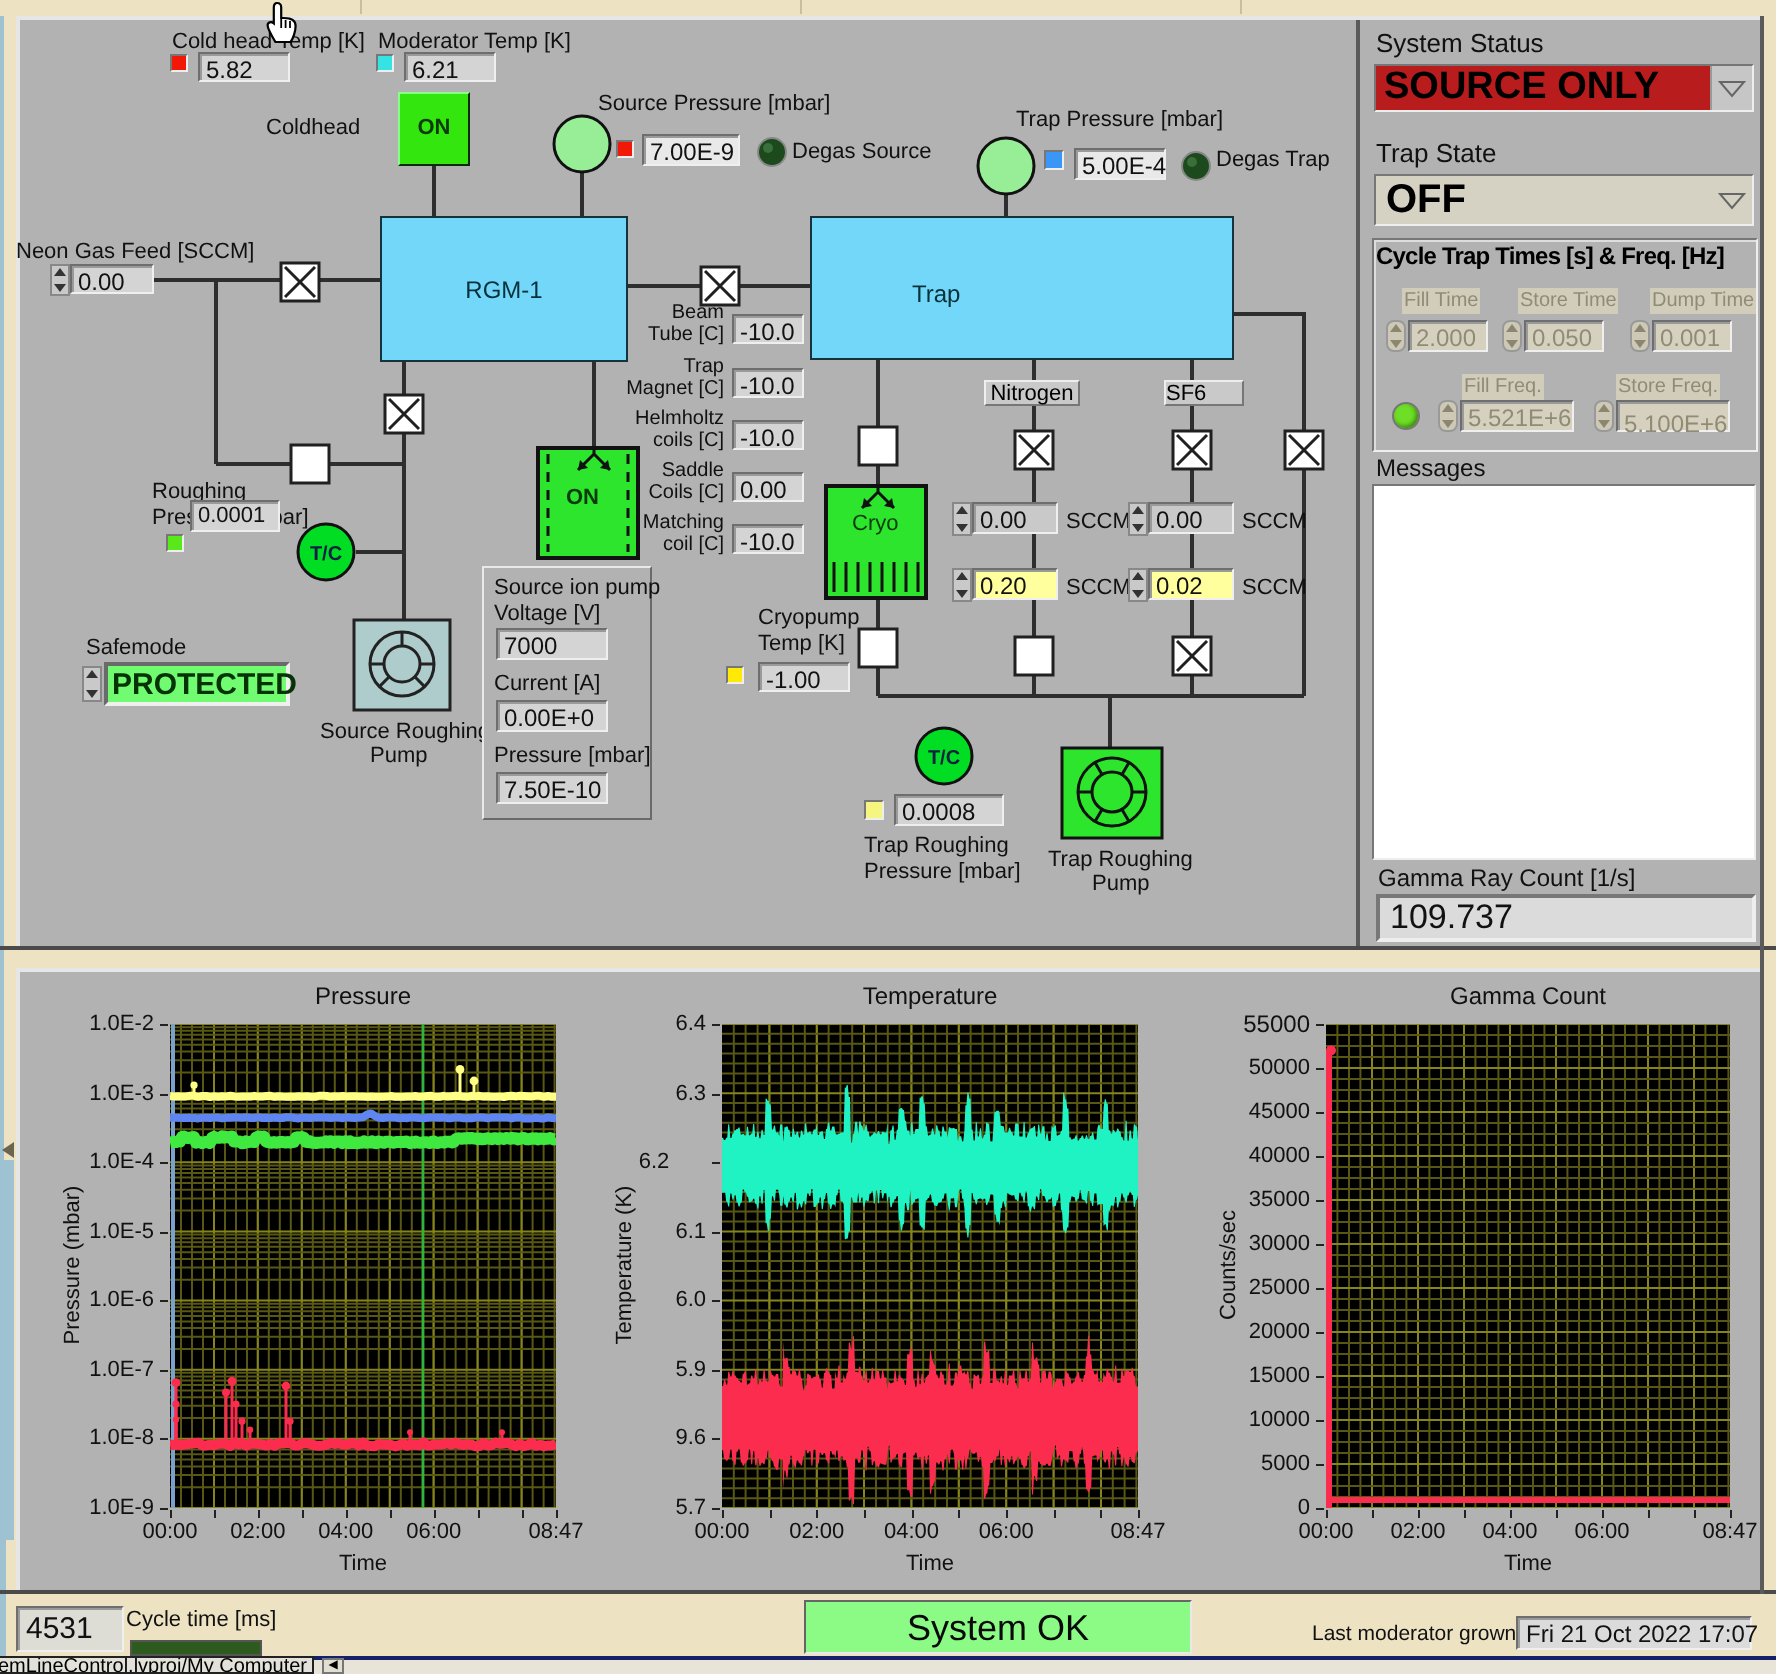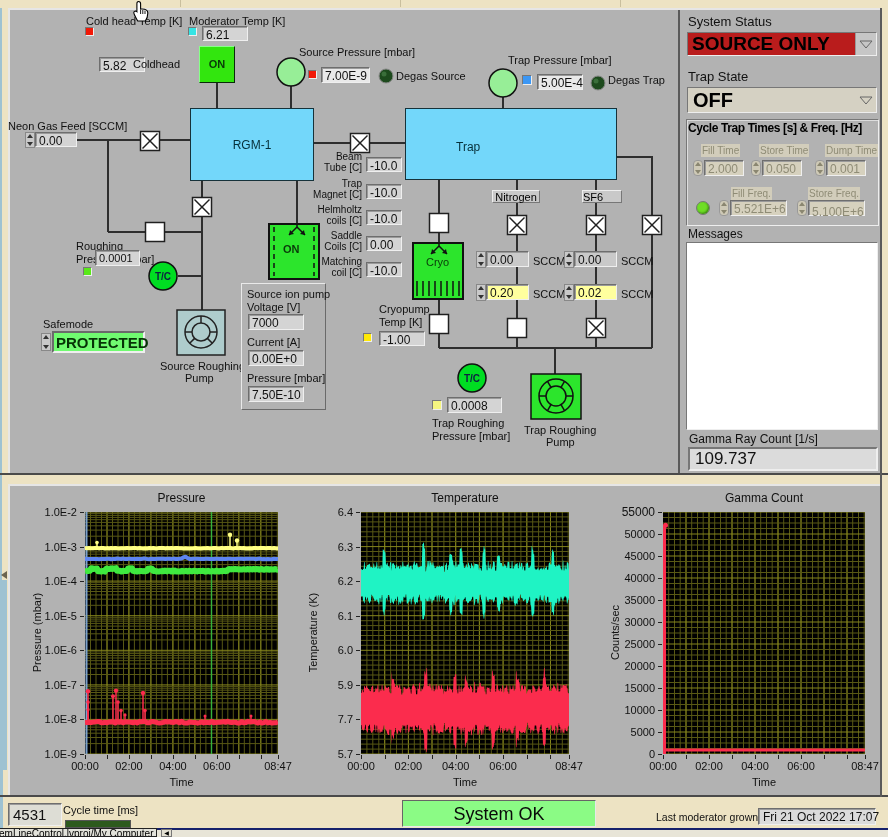--- a/index.html
+++ b/index.html
@@ -126,21 +126,21 @@
 <line x1="447" y1="281" x2="447" y2="296" stroke="#111" stroke-width="1.5"></line>
 <line x1="453" y1="281" x2="453" y2="296" stroke="#111" stroke-width="1.5"></line>
 <line x1="459" y1="281" x2="459" y2="296" stroke="#111" stroke-width="1.5"></line>
 </svg>
 <div class="abs" style="left:190px;top:108px;width:124px;height:73px;background:#73D7FA;border:1.5px solid #16323a;font-size:12px;color:#06303a;display:flex;align-items:center;justify-content:center">RGM-1</div>
 <div class="abs" style="left:405px;top:108px;width:212px;height:72px;background:#73D7FA;border:1.5px solid #16323a;font-size:12px;color:#06303a">
       <span style="position:absolute;left:50px;top:31px">Trap</span>
     </div>
 <div class="lbl" style="left:86px;top:15px;">Cold head Temp [K]</div>
 <div class="led" style="left:85px;top:27px;width:9px;height:9px;background:#F21807"></div>
-<div class="fld" style="left:99px;top:26px;width:46px;height:15px;font-size:12px;padding:1px 0 0 3px;margin-top:31px;">5.82</div>
+<div class="fld" style="left:99px;top:26px;width:46px;height:15px;font-size:12px;padding:1px 0 0 3px;">5.82</div>
 <div class="lbl" style="left:189px;top:15px;">Moderator Temp [K]</div>
 <div class="led" style="left:188px;top:27px;width:9px;height:9px;background:#35E3E3"></div>
 <div class="fld" style="left:202px;top:26px;width:46px;height:15px;font-size:12px;padding:1px 0 0 3px;">6.21</div>
 <div class="lbl" style="left:133px;top:58px;">Coldhead</div>
 <div class="abs" style="left:199px;top:46px;width:36px;height:37px;background:#32E60E;border:1px solid #0a2a0a;border-top-color:#8f8;border-left-color:#8f8;font-size:11px;font-weight:bold;color:#0a3a0a;text-align:center;line-height:35px">ON</div>
 <div class="lbl" style="left:299px;top:46px;">Source Pressure [mbar]</div>
 <div class="led" style="left:308px;top:70px;width:9px;height:9px;background:#F21807"></div>
 <div class="fld" style="left:321px;top:67px;width:49px;height:16px;font-size:12px;padding:1px 0 0 3px;background:#E9E9E9">7.00E-9</div>
 <div class="lbl" style="left:396px;top:70px;">Degas Source</div>
 <div class="lbl" style="left:508px;top:54px;">Trap Pressure [mbar]</div>
@@ -549,29 +549,29 @@
 <line x1="0" y1="207.4" x2="208" y2="207.4" stroke="#85851c" stroke-width="1"></line>
 <line x1="0" y1="242.0" x2="208" y2="242.0" stroke="#85851c" stroke-width="1"></line>
       <path d="M0.0,56.9 L0.5,56.9 L1.0,58.0 L1.6,58.0 L2.1,56.9 L2.6,56.9 L3.1,50.1 L3.6,50.1 L4.2,57.0 L4.7,57.0 L5.2,54.8 L5.7,54.8 L6.2,53.1 L6.8,53.1 L7.3,52.5 L7.8,52.5 L8.3,51.8 L8.8,51.8 L9.4,55.3 L9.9,55.3 L10.4,55.0 L10.9,55.0 L11.4,55.7 L12.0,55.7 L12.5,51.4 L13.0,51.4 L13.5,55.6 L14.0,55.6 L14.6,54.8 L15.1,54.8 L15.6,50.0 L16.1,50.0 L16.6,56.5 L17.2,56.5 L17.7,53.9 L18.2,53.9 L18.7,57.1 L19.2,57.1 L19.8,52.9 L20.3,52.9 L20.8,55.4 L21.3,55.4 L21.8,37.4 L22.4,37.4 L22.9,38.5 L23.4,38.5 L23.9,40.2 L24.4,40.2 L25.0,52.7 L25.5,52.7 L26.0,50.8 L26.5,50.8 L27.0,54.3 L27.6,54.3 L28.1,54.3 L28.6,56.0 L29.1,50.3 L29.6,50.3 L30.2,50.3 L30.7,59.0 L31.2,51.6 L31.7,51.6 L32.2,51.3 L32.8,51.3 L33.3,53.0 L33.8,53.0 L34.3,56.5 L34.8,56.5 L35.4,52.4 L35.9,52.4 L36.4,55.3 L36.9,55.3 L37.4,53.9 L38.0,53.9 L38.5,56.7 L39.0,56.7 L39.5,53.3 L40.0,53.3 L40.6,55.3 L41.1,55.3 L41.6,49.6 L42.1,49.6 L42.6,54.4 L43.2,54.4 L43.7,53.7 L44.2,53.7 L44.7,55.1 L45.2,55.1 L45.8,52.8 L46.3,52.8 L46.8,52.8 L47.3,50.4 L47.8,55.5 L48.4,55.5 L48.9,53.9 L49.4,53.9 L49.9,53.6 L50.4,53.6 L51.0,57.5 L51.5,57.5 L52.0,52.5 L52.5,52.5 L53.0,49.3 L53.6,49.3 L54.1,53.2 L54.6,53.2 L55.1,51.3 L55.6,51.3 L56.2,51.3 L56.7,54.5 L57.2,55.2 L57.7,55.2 L58.2,54.9 L58.8,54.9 L59.3,54.3 L59.8,54.3 L60.3,54.3 L60.8,54.3 L61.4,31.9 L61.9,31.9 L62.4,30.5 L62.9,30.5 L63.4,36.5 L64.0,36.5 L64.5,59.4 L65.0,59.4 L65.5,54.9 L66.0,54.9 L66.6,48.9 L67.1,48.9 L67.6,48.9 L68.1,55.1 L68.6,48.7 L69.2,48.7 L69.7,50.7 L70.2,50.7 L70.7,53.3 L71.2,53.3 L71.8,50.3 L72.3,50.3 L72.8,53.7 L73.3,53.7 L73.8,56.3 L74.4,56.3 L74.9,55.2 L75.4,55.2 L75.9,54.1 L76.4,54.1 L77.0,54.9 L77.5,54.9 L78.0,53.5 L78.5,53.5 L79.0,55.1 L79.6,55.1 L80.1,53.9 L80.6,53.9 L81.1,54.3 L81.6,54.3 L82.2,54.3 L82.7,49.5 L83.2,59.9 L83.7,59.9 L84.2,53.1 L84.8,53.1 L85.3,50.7 L85.8,50.7 L86.3,57.9 L86.8,57.9 L87.4,52.9 L87.9,52.9 L88.4,42.5 L88.9,42.5 L89.4,42.0 L90.0,42.0 L90.5,43.0 L91.0,43.0 L91.5,48.4 L92.0,48.4 L92.6,53.3 L93.1,53.3 L93.6,53.3 L94.1,56.2 L94.6,49.0 L95.2,49.0 L95.7,55.0 L96.2,55.0 L96.7,52.5 L97.2,52.5 L97.8,52.5 L98.3,52.5 L98.8,36.9 L99.3,36.9 L99.8,36.1 L100.4,36.1 L100.9,39.7 L101.4,39.7 L101.9,51.1 L102.4,51.1 L103.0,55.7 L103.5,55.7 L104.0,55.3 L104.5,55.3 L105.0,52.3 L105.6,52.3 L106.1,55.3 L106.6,55.3 L107.1,50.6 L107.6,50.6 L108.2,53.2 L108.7,53.2 L109.2,56.2 L109.7,56.2 L110.2,51.3 L110.8,51.3 L111.3,53.8 L111.8,53.8 L112.3,53.8 L112.8,56.7 L113.4,51.6 L113.9,51.6 L114.4,52.1 L114.9,52.1 L115.4,52.1 L116.0,51.9 L116.5,52.5 L117.0,52.5 L117.5,52.5 L118.0,58.7 L118.6,56.1 L119.1,56.1 L119.6,56.1 L120.1,58.7 L120.6,58.7 L121.2,53.3 L121.7,40.6 L122.2,40.6 L122.7,34.2 L123.2,34.2 L123.8,37.4 L124.3,37.4 L124.8,52.8 L125.3,52.8 L125.8,58.3 L126.4,58.3 L126.9,49.1 L127.4,49.1 L127.9,56.2 L128.4,56.2 L129.0,52.1 L129.5,52.1 L130.0,57.2 L130.5,57.2 L131.0,55.3 L131.6,55.3 L132.1,49.2 L132.6,49.2 L133.1,49.9 L133.6,49.9 L134.2,58.7 L134.7,58.7 L135.2,58.7 L135.7,51.9 L136.2,44.0 L136.8,44.0 L137.3,43.4 L137.8,43.4 L138.3,43.4 L138.8,44.3 L139.4,50.9 L139.9,50.9 L140.4,51.1 L140.9,51.1 L141.4,54.3 L142.0,54.3 L142.5,54.3 L143.0,54.3 L143.5,51.9 L144.0,51.9 L144.6,53.9 L145.1,53.9 L145.6,55.7 L146.1,55.7 L146.6,49.8 L147.2,49.8 L147.7,49.8 L148.2,49.8 L148.7,56.3 L149.2,56.3 L149.8,56.2 L150.3,56.2 L150.8,49.0 L151.3,49.0 L151.8,56.8 L152.4,56.8 L152.9,54.4 L153.4,54.4 L153.9,52.4 L154.4,52.4 L155.0,51.9 L155.5,51.9 L156.0,51.0 L156.5,51.0 L157.0,56.3 L157.6,56.3 L158.1,50.2 L158.6,50.2 L159.1,54.8 L159.6,54.8 L160.2,51.1 L160.7,51.1 L161.2,51.1 L161.7,58.2 L162.2,54.6 L162.8,54.6 L163.3,58.5 L163.8,58.5 L164.3,58.5 L164.8,50.6 L165.4,51.7 L165.9,51.7 L166.4,50.6 L166.9,50.6 L167.4,55.8 L168.0,55.8 L168.5,55.2 L169.0,55.2 L169.5,53.4 L170.0,53.4 L170.6,34.3 L171.1,34.3 L171.6,37.7 L172.1,37.7 L172.6,42.2 L173.2,42.2 L173.7,56.6 L174.2,56.6 L174.7,57.7 L175.2,57.7 L175.8,57.2 L176.3,57.2 L176.8,55.6 L177.3,55.6 L177.8,58.3 L178.4,58.3 L178.9,57.0 L179.4,57.0 L179.9,55.7 L180.4,55.7 L181.0,57.4 L181.5,57.4 L182.0,55.6 L182.5,55.6 L183.0,57.5 L183.6,57.5 L184.1,56.0 L184.6,56.0 L185.1,54.2 L185.6,54.2 L186.2,57.8 L186.7,57.8 L187.2,57.8 L187.7,52.0 L188.2,50.4 L188.8,50.4 L189.3,52.5 L189.8,52.5 L190.3,52.5 L190.8,41.7 L191.4,37.6 L191.9,37.6 L192.4,39.9 L192.9,39.9 L193.4,53.1 L194.0,53.1 L194.5,54.7 L195.0,54.7 L195.5,53.0 L196.0,53.0 L196.6,54.1 L197.1,54.1 L197.6,52.3 L198.1,52.3 L198.6,53.6 L199.2,53.6 L199.7,56.5 L200.2,56.5 L200.7,58.2 L201.2,58.2 L201.8,48.4 L202.3,48.4 L202.8,58.4 L203.3,58.4 L203.8,53.3 L204.4,53.3 L204.9,57.2 L205.4,57.2 L205.9,50.1 L206.4,50.1 L207.0,51.3 L207.5,51.3 L208.0,58.1 L208.0,85.6 L207.5,87.9 L207.0,87.9 L206.4,91.5 L205.9,91.5 L205.4,85.5 L204.9,85.5 L204.4,83.9 L203.8,83.9 L203.3,85.8 L202.8,85.8 L202.3,89.3 L201.8,89.3 L201.2,86.8 L200.7,86.8 L200.2,84.7 L199.7,84.7 L199.2,88.9 L198.6,88.9 L198.1,91.7 L197.6,91.7 L197.1,86.5 L196.6,86.5 L196.0,90.9 L195.5,90.9 L195.0,90.7 L194.5,90.7 L194.0,93.4 L193.4,93.4 L192.9,103.2 L192.4,103.2 L191.9,100.1 L191.4,100.1 L190.8,101.1 L190.3,90.0 L189.8,90.0 L189.3,90.0 L188.8,90.2 L188.2,90.2 L187.7,90.9 L187.2,84.7 L186.7,84.7 L186.2,84.7 L185.6,91.0 L185.1,91.0 L184.6,88.5 L184.1,88.5 L183.6,83.5 L183.0,83.5 L182.5,89.7 L182.0,89.7 L181.5,88.2 L181.0,88.2 L180.4,87.8 L179.9,87.8 L179.4,83.3 L178.9,83.3 L178.4,87.4 L177.8,87.4 L177.3,88.9 L176.8,88.9 L176.3,86.5 L175.8,86.5 L175.2,86.3 L174.7,86.3 L174.2,89.0 L173.7,89.0 L173.2,101.8 L172.6,101.8 L172.1,104.5 L171.6,104.5 L171.1,103.3 L170.6,103.3 L170.0,93.1 L169.5,93.1 L169.0,84.8 L168.5,84.8 L168.0,88.2 L167.4,88.2 L166.9,91.0 L166.4,91.0 L165.9,91.4 L165.4,91.4 L164.8,86.5 L164.3,87.7 L163.8,87.7 L163.3,87.7 L162.8,89.1 L162.2,89.1 L161.7,87.5 L161.2,86.0 L160.7,86.0 L160.2,86.0 L159.6,82.5 L159.1,82.5 L158.6,88.1 L158.1,88.1 L157.6,86.3 L157.0,86.3 L156.5,92.6 L156.0,92.6 L155.5,91.3 L155.0,91.3 L154.4,93.9 L153.9,93.9 L153.4,91.1 L152.9,91.1 L152.4,83.7 L151.8,83.7 L151.3,89.2 L150.8,89.2 L150.3,86.2 L149.8,86.2 L149.2,84.2 L148.7,84.2 L148.2,88.8 L147.7,88.8 L147.2,87.7 L146.6,87.7 L146.1,85.6 L145.6,85.6 L145.1,85.7 L144.6,85.7 L144.0,85.2 L143.5,85.2 L143.0,84.6 L142.5,84.6 L142.0,91.5 L141.4,91.5 L140.9,88.6 L140.4,88.6 L139.9,92.0 L139.4,92.0 L138.8,100.8 L138.3,98.9 L137.8,98.9 L137.3,98.9 L136.8,95.2 L136.2,95.2 L135.7,85.7 L135.2,85.2 L134.7,85.2 L134.2,85.2 L133.6,88.7 L133.1,88.7 L132.6,90.5 L132.1,90.5 L131.6,87.4 L131.0,87.4 L130.5,87.7 L130.0,87.7 L129.5,87.3 L129.0,87.3 L128.4,87.5 L127.9,87.5 L127.4,90.1 L126.9,90.1 L126.4,87.9 L125.8,87.9 L125.3,84.5 L124.8,84.5 L124.3,100.5 L123.8,100.5 L123.2,106.8 L122.7,106.8 L122.2,102.2 L121.7,102.2 L121.2,92.1 L120.6,87.4 L120.1,87.4 L119.6,82.7 L119.1,82.7 L118.6,82.7 L118.0,87.2 L117.5,91.6 L117.0,91.6 L116.5,91.6 L116.0,86.9 L115.4,87.2 L114.9,87.2 L114.4,87.2 L113.9,93.2 L113.4,93.2 L112.8,89.0 L112.3,84.7 L111.8,84.7 L111.3,84.7 L110.8,87.4 L110.2,87.4 L109.7,89.1 L109.2,89.1 L108.7,89.3 L108.2,89.3 L107.6,91.0 L107.1,91.0 L106.6,90.8 L106.1,90.8 L105.6,89.0 L105.0,89.0 L104.5,85.3 L104.0,85.3 L103.5,87.0 L103.0,87.0 L102.4,88.2 L101.9,88.2 L101.4,102.9 L100.9,102.9 L100.4,101.7 L99.8,101.7 L99.3,100.8 L98.8,100.8 L98.3,87.2 L97.8,87.2 L97.2,87.6 L96.7,87.6 L96.2,89.3 L95.7,89.3 L95.2,90.4 L94.6,90.4 L94.1,82.8 L93.6,93.1 L93.1,93.1 L92.6,93.1 L92.0,89.5 L91.5,89.5 L91.0,100.1 L90.5,100.1 L90.0,103.2 L89.4,103.2 L88.9,98.3 L88.4,98.3 L87.9,86.0 L87.4,86.0 L86.8,87.6 L86.3,87.6 L85.8,89.2 L85.3,89.2 L84.8,91.6 L84.2,91.6 L83.7,86.4 L83.2,86.4 L82.7,90.0 L82.2,84.6 L81.6,84.6 L81.1,84.6 L80.6,87.1 L80.1,87.1 L79.6,83.0 L79.0,83.0 L78.5,89.6 L78.0,89.6 L77.5,83.3 L77.0,83.3 L76.4,89.8 L75.9,89.8 L75.4,83.6 L74.9,83.6 L74.4,84.9 L73.8,84.9 L73.3,88.6 L72.8,88.6 L72.3,88.3 L71.8,88.3 L71.2,91.3 L70.7,91.3 L70.2,86.8 L69.7,86.8 L69.2,89.2 L68.6,89.2 L68.1,84.3 L67.6,89.2 L67.1,89.2 L66.6,89.2 L66.0,89.3 L65.5,89.3 L65.0,86.8 L64.5,86.8 L64.0,103.6 L63.4,103.6 L62.9,107.2 L62.4,107.2 L61.9,107.6 L61.4,107.6 L60.8,90.1 L60.3,88.7 L59.8,88.7 L59.3,88.7 L58.8,82.7 L58.2,82.7 L57.7,85.6 L57.2,85.6 L56.7,91.8 L56.2,90.2 L55.6,90.2 L55.1,90.2 L54.6,92.5 L54.1,92.5 L53.6,89.7 L53.0,89.7 L52.5,84.5 L52.0,84.5 L51.5,87.6 L51.0,87.6 L50.4,92.6 L49.9,92.6 L49.4,86.8 L48.9,86.8 L48.4,89.6 L47.8,89.6 L47.3,90.4 L46.8,91.5 L46.3,91.5 L45.8,91.5 L45.2,82.5 L44.7,82.5 L44.2,86.0 L43.7,86.0 L43.2,84.8 L42.6,84.8 L42.1,90.3 L41.6,90.3 L41.1,88.5 L40.6,88.5 L40.0,91.7 L39.5,91.7 L39.0,89.8 L38.5,89.8 L38.0,92.7 L37.4,92.7 L36.9,84.4 L36.4,84.4 L35.9,89.0 L35.4,89.0 L34.8,86.8 L34.3,86.8 L33.8,88.7 L33.3,88.7 L32.8,91.8 L32.2,91.8 L31.7,90.3 L31.2,90.3 L30.7,86.1 L30.2,90.9 L29.6,90.9 L29.1,90.9 L28.6,85.4 L28.1,82.9 L27.6,82.9 L27.0,82.9 L26.5,88.4 L26.0,88.4 L25.5,86.1 L25.0,86.1 L24.4,97.4 L23.9,97.4 L23.4,103.5 L22.9,103.5 L22.4,99.6 L21.8,99.6 L21.3,83.1 L20.8,83.1 L20.3,89.9 L19.8,89.9 L19.2,86.1 L18.7,86.1 L18.2,92.3 L17.7,92.3 L17.2,89.9 L16.6,89.9 L16.1,87.4 L15.6,87.4 L15.1,88.8 L14.6,88.8 L14.0,89.1 L13.5,89.1 L13.0,86.4 L12.5,86.4 L12.0,84.2 L11.4,84.2 L10.9,82.8 L10.4,82.8 L9.9,89.3 L9.4,89.3 L8.8,91.2 L8.3,91.2 L7.8,89.3 L7.3,89.3 L6.8,85.6 L6.2,85.6 L5.7,87.8 L5.2,87.8 L4.7,84.8 L4.2,84.8 L3.6,91.3 L3.1,91.3 L2.6,88.9 L2.1,88.9 L1.6,84.3 L1.0,84.3 L0.5,84.4 L0.0,84.4 Z" fill="#1FF3C4"></path>
       <path d="M0.0,181.0 L0.5,181.0 L1.0,177.9 L1.6,177.9 L2.1,180.3 L2.6,180.3 L3.1,173.9 L3.6,173.9 L4.2,176.2 L4.7,176.2 L5.2,173.5 L5.7,173.5 L6.2,175.7 L6.8,175.7 L7.3,177.0 L7.8,177.0 L8.3,178.4 L8.8,178.4 L9.4,179.2 L9.9,179.2 L10.4,174.9 L10.9,174.9 L11.4,173.8 L12.0,173.8 L12.5,180.2 L13.0,180.2 L13.5,179.6 L14.0,179.6 L14.6,175.8 L15.1,175.8 L15.6,177.2 L16.1,177.2 L16.6,172.8 L17.2,172.8 L17.7,180.3 L18.2,180.3 L18.7,177.6 L19.2,177.6 L19.8,178.8 L20.3,178.8 L20.8,172.8 L21.3,172.8 L21.8,178.1 L22.4,178.1 L22.9,178.9 L23.4,178.9 L23.9,173.2 L24.4,173.2 L25.0,175.5 L25.5,175.5 L26.0,176.3 L26.5,176.3 L27.0,175.0 L27.6,175.0 L28.1,175.0 L28.6,179.5 L29.1,181.2 L29.6,181.2 L30.2,181.2 L30.7,158.9 L31.2,167.2 L31.7,167.2 L32.2,166.9 L32.8,166.9 L33.3,171.5 L33.8,171.5 L34.3,175.1 L34.8,175.1 L35.4,172.9 L35.9,172.9 L36.4,173.6 L36.9,173.6 L37.4,175.8 L38.0,175.8 L38.5,172.5 L39.0,172.5 L39.5,177.1 L40.0,177.1 L40.6,183.1 L41.1,183.1 L41.6,180.7 L42.1,180.7 L42.6,174.9 L43.2,174.9 L43.7,175.5 L44.2,175.5 L44.7,177.3 L45.2,177.3 L45.8,176.4 L46.3,176.4 L46.8,176.4 L47.3,175.7 L47.8,175.1 L48.4,175.1 L48.9,177.6 L49.4,177.6 L49.9,181.7 L50.4,181.7 L51.0,174.5 L51.5,174.5 L52.0,172.1 L52.5,172.1 L53.0,173.9 L53.6,173.9 L54.1,175.5 L54.6,175.5 L55.1,182.4 L55.6,182.4 L56.2,182.4 L56.7,173.5 L57.2,176.9 L57.7,176.9 L58.2,170.7 L58.8,170.7 L59.3,179.3 L59.8,179.3 L60.3,179.3 L60.8,175.1 L61.4,177.5 L61.9,177.5 L62.4,174.2 L62.9,174.2 L63.4,159.3 L64.0,159.3 L64.5,162.4 L65.0,162.4 L65.5,156.1 L66.0,156.1 L66.6,173.9 L67.1,173.9 L67.6,173.9 L68.1,174.4 L68.6,171.4 L69.2,171.4 L69.7,175.7 L70.2,175.7 L70.7,178.6 L71.2,178.6 L71.8,173.2 L72.3,173.2 L72.8,179.3 L73.3,179.3 L73.8,177.9 L74.4,177.9 L74.9,171.9 L75.4,171.9 L75.9,177.7 L76.4,177.7 L77.0,173.5 L77.5,173.5 L78.0,173.5 L78.5,173.5 L79.0,177.2 L79.6,177.2 L80.1,172.9 L80.6,172.9 L81.1,176.8 L81.6,176.8 L82.2,176.8 L82.7,182.7 L83.2,178.8 L83.7,178.8 L84.2,179.6 L84.8,179.6 L85.3,179.2 L85.8,179.2 L86.3,173.3 L86.8,173.3 L87.4,178.6 L87.9,178.6 L88.4,175.3 L88.9,175.3 L89.4,176.9 L90.0,176.9 L90.5,178.0 L91.0,178.0 L91.5,180.5 L92.0,180.5 L92.6,165.1 L93.1,165.1 L93.6,165.1 L94.1,161.7 L94.6,162.6 L95.2,162.6 L95.7,177.9 L96.2,177.9 L96.7,181.4 L97.2,181.4 L97.8,173.3 L98.3,173.3 L98.8,180.1 L99.3,180.1 L99.8,174.9 L100.4,174.9 L100.9,179.4 L101.4,179.4 L101.9,176.5 L102.4,176.5 L103.0,175.2 L103.5,175.2 L104.0,163.5 L104.5,163.5 L105.0,168.2 L105.6,168.2 L106.1,170.5 L106.6,170.5 L107.1,175.3 L107.6,175.3 L108.2,177.1 L108.7,177.1 L109.2,173.6 L109.7,173.6 L110.2,175.3 L110.8,175.3 L111.3,180.3 L111.8,180.3 L112.3,180.3 L112.8,178.0 L113.4,169.8 L113.9,169.8 L114.4,180.7 L114.9,180.7 L115.4,180.7 L116.0,179.4 L116.5,174.2 L117.0,174.2 L117.5,174.2 L118.0,176.6 L118.6,170.8 L119.1,170.8 L119.6,170.8 L120.1,174.6 L120.6,174.6 L121.2,173.5 L121.7,175.1 L122.2,175.1 L122.7,173.5 L123.2,173.5 L123.8,179.6 L124.3,179.6 L124.8,182.6 L125.3,182.6 L125.8,175.3 L126.4,175.3 L126.9,176.1 L127.4,176.1 L127.9,175.4 L128.4,175.4 L129.0,180.0 L129.5,180.0 L130.0,176.4 L130.5,176.4 L131.0,158.7 L131.6,158.7 L132.1,164.1 L132.6,164.1 L133.1,163.1 L133.6,163.1 L134.2,179.5 L134.7,179.5 L135.2,179.5 L135.7,171.8 L136.2,172.7 L136.8,172.7 L137.3,178.2 L137.8,178.2 L138.3,178.2 L138.8,179.4 L139.4,176.1 L139.9,176.1 L140.4,179.6 L140.9,179.6 L141.4,173.3 L142.0,173.3 L142.5,180.5 L143.0,180.5 L143.5,175.7 L144.0,175.7 L144.6,175.8 L145.1,175.8 L145.6,172.7 L146.1,172.7 L146.6,179.5 L147.2,179.5 L147.7,182.1 L148.2,182.1 L148.7,173.5 L149.2,173.5 L149.8,177.4 L150.3,177.4 L150.8,177.1 L151.3,177.1 L151.8,173.2 L152.4,173.2 L152.9,178.8 L153.4,178.8 L153.9,177.2 L154.4,177.2 L155.0,159.3 L155.5,159.3 L156.0,168.0 L156.5,168.0 L157.0,166.7 L157.6,166.7 L158.1,170.2 L158.6,170.2 L159.1,179.2 L159.6,179.2 L160.2,173.5 L160.7,173.5 L161.2,173.5 L161.7,172.4 L162.2,177.4 L162.8,177.4 L163.3,173.8 L163.8,173.8 L164.3,173.8 L164.8,175.2 L165.4,181.5 L165.9,181.5 L166.4,178.7 L166.9,178.7 L167.4,177.4 L168.0,177.4 L168.5,177.5 L169.0,177.5 L169.5,177.7 L170.0,177.7 L170.6,181.1 L171.1,181.1 L171.6,173.3 L172.1,173.3 L172.6,174.6 L173.2,174.6 L173.7,176.6 L174.2,176.6 L174.7,179.8 L175.2,179.8 L175.8,178.8 L176.3,178.8 L176.8,176.2 L177.3,176.2 L177.8,174.0 L178.4,174.0 L178.9,177.1 L179.4,177.1 L179.9,178.9 L180.4,178.9 L181.0,175.5 L181.5,175.5 L182.0,166.2 L182.5,166.2 L183.0,156.1 L183.6,156.1 L184.1,165.2 L184.6,165.2 L185.1,172.8 L185.6,172.8 L186.2,175.1 L186.7,175.1 L187.2,175.1 L187.7,171.9 L188.2,178.6 L188.8,178.6 L189.3,179.0 L189.8,179.0 L190.3,179.0 L190.8,174.3 L191.4,176.2 L191.9,176.2 L192.4,172.4 L192.9,172.4 L193.4,174.4 L194.0,174.4 L194.5,176.4 L195.0,176.4 L195.5,178.8 L196.0,178.8 L196.6,170.7 L197.1,170.7 L197.6,179.4 L198.1,179.4 L198.6,179.3 L199.2,179.3 L199.7,172.4 L200.2,172.4 L200.7,176.0 L201.2,176.0 L201.8,172.9 L202.3,172.9 L202.8,173.1 L203.3,173.1 L203.8,174.0 L204.4,174.0 L204.9,171.9 L205.4,171.9 L205.9,176.0 L206.4,176.0 L207.0,181.2 L207.5,181.2 L208.0,181.2 L208.0,213.3 L207.5,214.4 L207.0,214.4 L206.4,219.6 L205.9,219.6 L205.4,219.0 L204.9,219.0 L204.4,216.5 L203.8,216.5 L203.3,221.4 L202.8,221.4 L202.3,220.3 L201.8,220.3 L201.2,216.8 L200.7,216.8 L200.2,221.1 L199.7,221.1 L199.2,215.1 L198.6,215.1 L198.1,211.5 L197.6,211.5 L197.1,220.7 L196.6,220.7 L196.0,215.4 L195.5,215.4 L195.0,213.7 L194.5,213.7 L194.0,222.3 L193.4,222.3 L192.9,217.5 L192.4,217.5 L191.9,219.2 L191.4,219.2 L190.8,218.2 L190.3,213.2 L189.8,213.2 L189.3,213.2 L188.8,217.5 L188.2,217.5 L187.7,219.3 L187.2,215.7 L186.7,215.7 L186.2,215.7 L185.6,216.2 L185.1,216.2 L184.6,232.0 L184.1,232.0 L183.6,234.0 L183.0,234.0 L182.5,232.6 L182.0,232.6 L181.5,219.9 L181.0,219.9 L180.4,211.9 L179.9,211.9 L179.4,215.0 L178.9,215.0 L178.4,219.8 L177.8,219.8 L177.3,222.2 L176.8,222.2 L176.3,218.8 L175.8,218.8 L175.2,213.6 L174.7,213.6 L174.2,213.5 L173.7,213.5 L173.2,219.3 L172.6,219.3 L172.1,218.3 L171.6,218.3 L171.1,217.6 L170.6,217.6 L170.0,221.3 L169.5,221.3 L169.0,215.7 L168.5,215.7 L168.0,217.1 L167.4,217.1 L166.9,210.8 L166.4,210.8 L165.9,214.7 L165.4,214.7 L164.8,218.8 L164.3,221.0 L163.8,221.0 L163.3,221.0 L162.8,219.9 L162.2,219.9 L161.7,220.7 L161.2,220.8 L160.7,220.8 L160.2,220.8 L159.6,220.0 L159.1,220.0 L158.6,218.8 L158.1,218.8 L157.6,228.5 L157.0,228.5 L156.5,226.1 L156.0,226.1 L155.5,235.2 L155.0,235.2 L154.4,213.7 L153.9,213.7 L153.4,216.1 L152.9,216.1 L152.4,221.1 L151.8,221.1 L151.3,222.1 L150.8,222.1 L150.3,220.5 L149.8,220.5 L149.2,217.4 L148.7,217.4 L148.2,216.4 L147.7,216.4 L147.2,218.4 L146.6,218.4 L146.1,220.1 L145.6,220.1 L145.1,216.3 L144.6,216.3 L144.0,219.1 L143.5,219.1 L143.0,217.3 L142.5,217.3 L142.0,221.1 L141.4,221.1 L140.9,216.0 L140.4,216.0 L139.9,220.5 L139.4,220.5 L138.8,212.4 L138.3,216.2 L137.8,216.2 L137.3,216.2 L136.8,218.4 L136.2,218.4 L135.7,217.8 L135.2,219.5 L134.7,219.5 L134.2,219.5 L133.6,230.9 L133.1,230.9 L132.6,234.9 L132.1,234.9 L131.6,237.4 L131.0,237.4 L130.5,221.4 L130.0,221.4 L129.5,216.5 L129.0,216.5 L128.4,218.9 L127.9,218.9 L127.4,214.2 L126.9,214.2 L126.4,214.9 L125.8,214.9 L125.3,214.7 L124.8,214.7 L124.3,212.7 L123.8,212.7 L123.2,217.1 L122.7,217.1 L122.2,222.3 L121.7,222.3 L121.2,215.9 L120.6,222.9 L120.1,222.9 L119.6,218.2 L119.1,218.2 L118.6,218.2 L118.0,217.4 L117.5,222.8 L117.0,222.8 L116.5,222.8 L116.0,215.2 L115.4,212.8 L114.9,212.8 L114.4,212.8 L113.9,219.8 L113.4,219.8 L112.8,214.5 L112.3,217.6 L111.8,217.6 L111.3,217.6 L110.8,223.2 L110.2,223.2 L109.7,218.6 L109.2,218.6 L108.7,220.2 L108.2,220.2 L107.6,219.2 L107.1,219.2 L106.6,228.8 L106.1,228.8 L105.6,231.1 L105.0,231.1 L104.5,234.9 L104.0,234.9 L103.5,215.8 L103.0,215.8 L102.4,219.9 L101.9,219.9 L101.4,216.2 L100.9,216.2 L100.4,222.7 L99.8,222.7 L99.3,216.5 L98.8,216.5 L98.3,217.6 L97.8,217.6 L97.2,214.4 L96.7,214.4 L96.2,215.8 L95.7,215.8 L95.2,236.4 L94.6,236.4 L94.1,235.7 L93.6,233.1 L93.1,233.1 L92.6,233.1 L92.0,214.3 L91.5,214.3 L91.0,214.8 L90.5,214.8 L90.0,221.6 L89.4,221.6 L88.9,220.2 L88.4,220.2 L87.9,215.0 L87.4,215.0 L86.8,216.8 L86.3,216.8 L85.8,217.3 L85.3,217.3 L84.8,219.2 L84.2,219.2 L83.7,210.9 L83.2,210.9 L82.7,215.8 L82.2,220.4 L81.6,220.4 L81.1,220.4 L80.6,220.1 L80.1,220.1 L79.6,219.7 L79.0,219.7 L78.5,221.8 L78.0,221.8 L77.5,220.9 L77.0,220.9 L76.4,218.6 L75.9,218.6 L75.4,220.6 L74.9,220.6 L74.4,213.7 L73.8,213.7 L73.3,211.4 L72.8,211.4 L72.3,223.2 L71.8,223.2 L71.2,215.2 L70.7,215.2 L70.2,213.1 L69.7,213.1 L69.2,219.3 L68.6,219.3 L68.1,219.5 L67.6,217.0 L67.1,217.0 L66.6,217.0 L66.0,240.0 L65.5,240.0 L65.0,236.7 L64.5,236.7 L64.0,238.2 L63.4,238.2 L62.9,221.6 L62.4,221.6 L61.9,218.0 L61.4,218.0 L60.8,218.5 L60.3,216.2 L59.8,216.2 L59.3,216.2 L58.8,218.5 L58.2,218.5 L57.7,213.3 L57.2,213.3 L56.7,217.8 L56.2,215.3 L55.6,215.3 L55.1,215.3 L54.6,213.5 L54.1,213.5 L53.6,219.7 L53.0,219.7 L52.5,218.1 L52.0,218.1 L51.5,214.5 L51.0,214.5 L50.4,215.5 L49.9,215.5 L49.4,214.4 L48.9,214.4 L48.4,219.8 L47.8,219.8 L47.3,220.7 L46.8,212.8 L46.3,212.8 L45.8,212.8 L45.2,220.9 L44.7,220.9 L44.2,213.6 L43.7,213.6 L43.2,214.6 L42.6,214.6 L42.1,212.9 L41.6,212.9 L41.1,216.2 L40.6,216.2 L40.0,220.7 L39.5,220.7 L39.0,219.6 L38.5,219.6 L38.0,218.3 L37.4,218.3 L36.9,221.9 L36.4,221.9 L35.9,220.3 L35.4,220.3 L34.8,215.9 L34.3,215.9 L33.8,220.2 L33.3,220.2 L32.8,226.7 L32.2,226.7 L31.7,223.3 L31.2,223.3 L30.7,232.8 L30.2,217.8 L29.6,217.8 L29.1,217.8 L28.6,216.9 L28.1,222.9 L27.6,222.9 L27.0,222.9 L26.5,221.4 L26.0,221.4 L25.5,218.6 L25.0,218.6 L24.4,217.0 L23.9,217.0 L23.4,213.2 L22.9,213.2 L22.4,217.0 L21.8,217.0 L21.3,220.1 L20.8,220.1 L20.3,219.4 L19.8,219.4 L19.2,221.0 L18.7,221.0 L18.2,217.1 L17.7,217.1 L17.2,220.6 L16.6,220.6 L16.1,213.6 L15.6,213.6 L15.1,220.1 L14.6,220.1 L14.0,212.6 L13.5,212.6 L13.0,218.1 L12.5,218.1 L12.0,219.6 L11.4,219.6 L10.9,220.9 L10.4,220.9 L9.9,219.3 L9.4,219.3 L8.8,212.2 L8.3,212.2 L7.8,213.9 L7.3,213.9 L6.8,220.4 L6.2,220.4 L5.7,218.5 L5.2,218.5 L4.7,212.6 L4.2,212.6 L3.6,217.5 L3.1,217.5 L2.6,218.4 L2.1,218.4 L1.6,217.5 L1.0,217.5 L0.5,213.1 L0.0,213.1 Z" fill="#FB2C4D"></path>
     </svg>
 <div class="lbl" style="left:361px;top:492px;width:208px;text-align:center;font-size:12px">Temperature</div>
 <div class="lbl" style="left:301px;top:506.0px;width:52px;text-align:right;font-size:11px">6.4</div>
 <div class="abs" style="left:356px;top:512.0px;width:4px;height:1px;background:#222"></div>
 <div class="lbl" style="left:301px;top:540.5714285714288px;width:52px;text-align:right;font-size:11px">6.3</div>
 <div class="abs" style="left:356px;top:546.5714285714288px;width:4px;height:1px;background:#222"></div>
-<div class="lbl" style="left:301px;top:575.1428571428572px;width:52px;text-align:right;font-size:11px">6.2</div>
+<div class="lbl" style="left:301px;top:575.1428571428572px;width:52px;text-align:center;font-size:11px">6.2</div>
 <div class="abs" style="left:356px;top:581.1428571428572px;width:4px;height:1px;background:#222"></div>
 <div class="lbl" style="left:301px;top:609.714285714286px;width:52px;text-align:right;font-size:11px">6.1</div>
 <div class="abs" style="left:356px;top:615.714285714286px;width:4px;height:1px;background:#222"></div>
 <div class="lbl" style="left:301px;top:644.2857142857144px;width:52px;text-align:right;font-size:11px">6.0</div>
 <div class="abs" style="left:356px;top:650.2857142857144px;width:4px;height:1px;background:#222"></div>
 <div class="lbl" style="left:301px;top:678.8571428571429px;width:52px;text-align:right;font-size:11px">5.9</div>
 <div class="abs" style="left:356px;top:684.8571428571429px;width:4px;height:1px;background:#222"></div>
-<div class="lbl" style="left:301px;top:713.4285714285716px;width:52px;text-align:right;font-size:11px">7.7</div>
+<div class="lbl" style="left:301px;top:713.4285714285716px;width:52px;text-align:right;font-size:11px">9.6</div>
 <div class="abs" style="left:356px;top:719.4285714285716px;width:4px;height:1px;background:#222"></div>
 <div class="lbl" style="left:301px;top:748.0px;width:52px;text-align:right;font-size:11px">5.7</div>
 <div class="abs" style="left:356px;top:754.0px;width:4px;height:1px;background:#222"></div>
 <div class="lbl" style="left:343px;top:760px;width:36px;text-align:center;font-size:11px">00:00</div>
 <div class="lbl" style="left:390.3642263463509px;top:760px;width:36px;text-align:center;font-size:11px">02:00</div>
 <div class="lbl" style="left:437.7284526927018px;top:760px;width:36px;text-align:center;font-size:11px">04:00</div>
 <div class="lbl" style="left:485.09267903905277px;top:760px;width:36px;text-align:center;font-size:11px">06:00</div>
 <div class="lbl" style="left:551px;top:760px;width:36px;text-align:center;font-size:11px">08:47</div>
 <div class="abs" style="left:361.0px;top:755px;width:1px;height:4px;background:#222"></div>
 <div class="abs" style="left:384.6821131731755px;top:755px;width:1px;height:4px;background:#222"></div>

